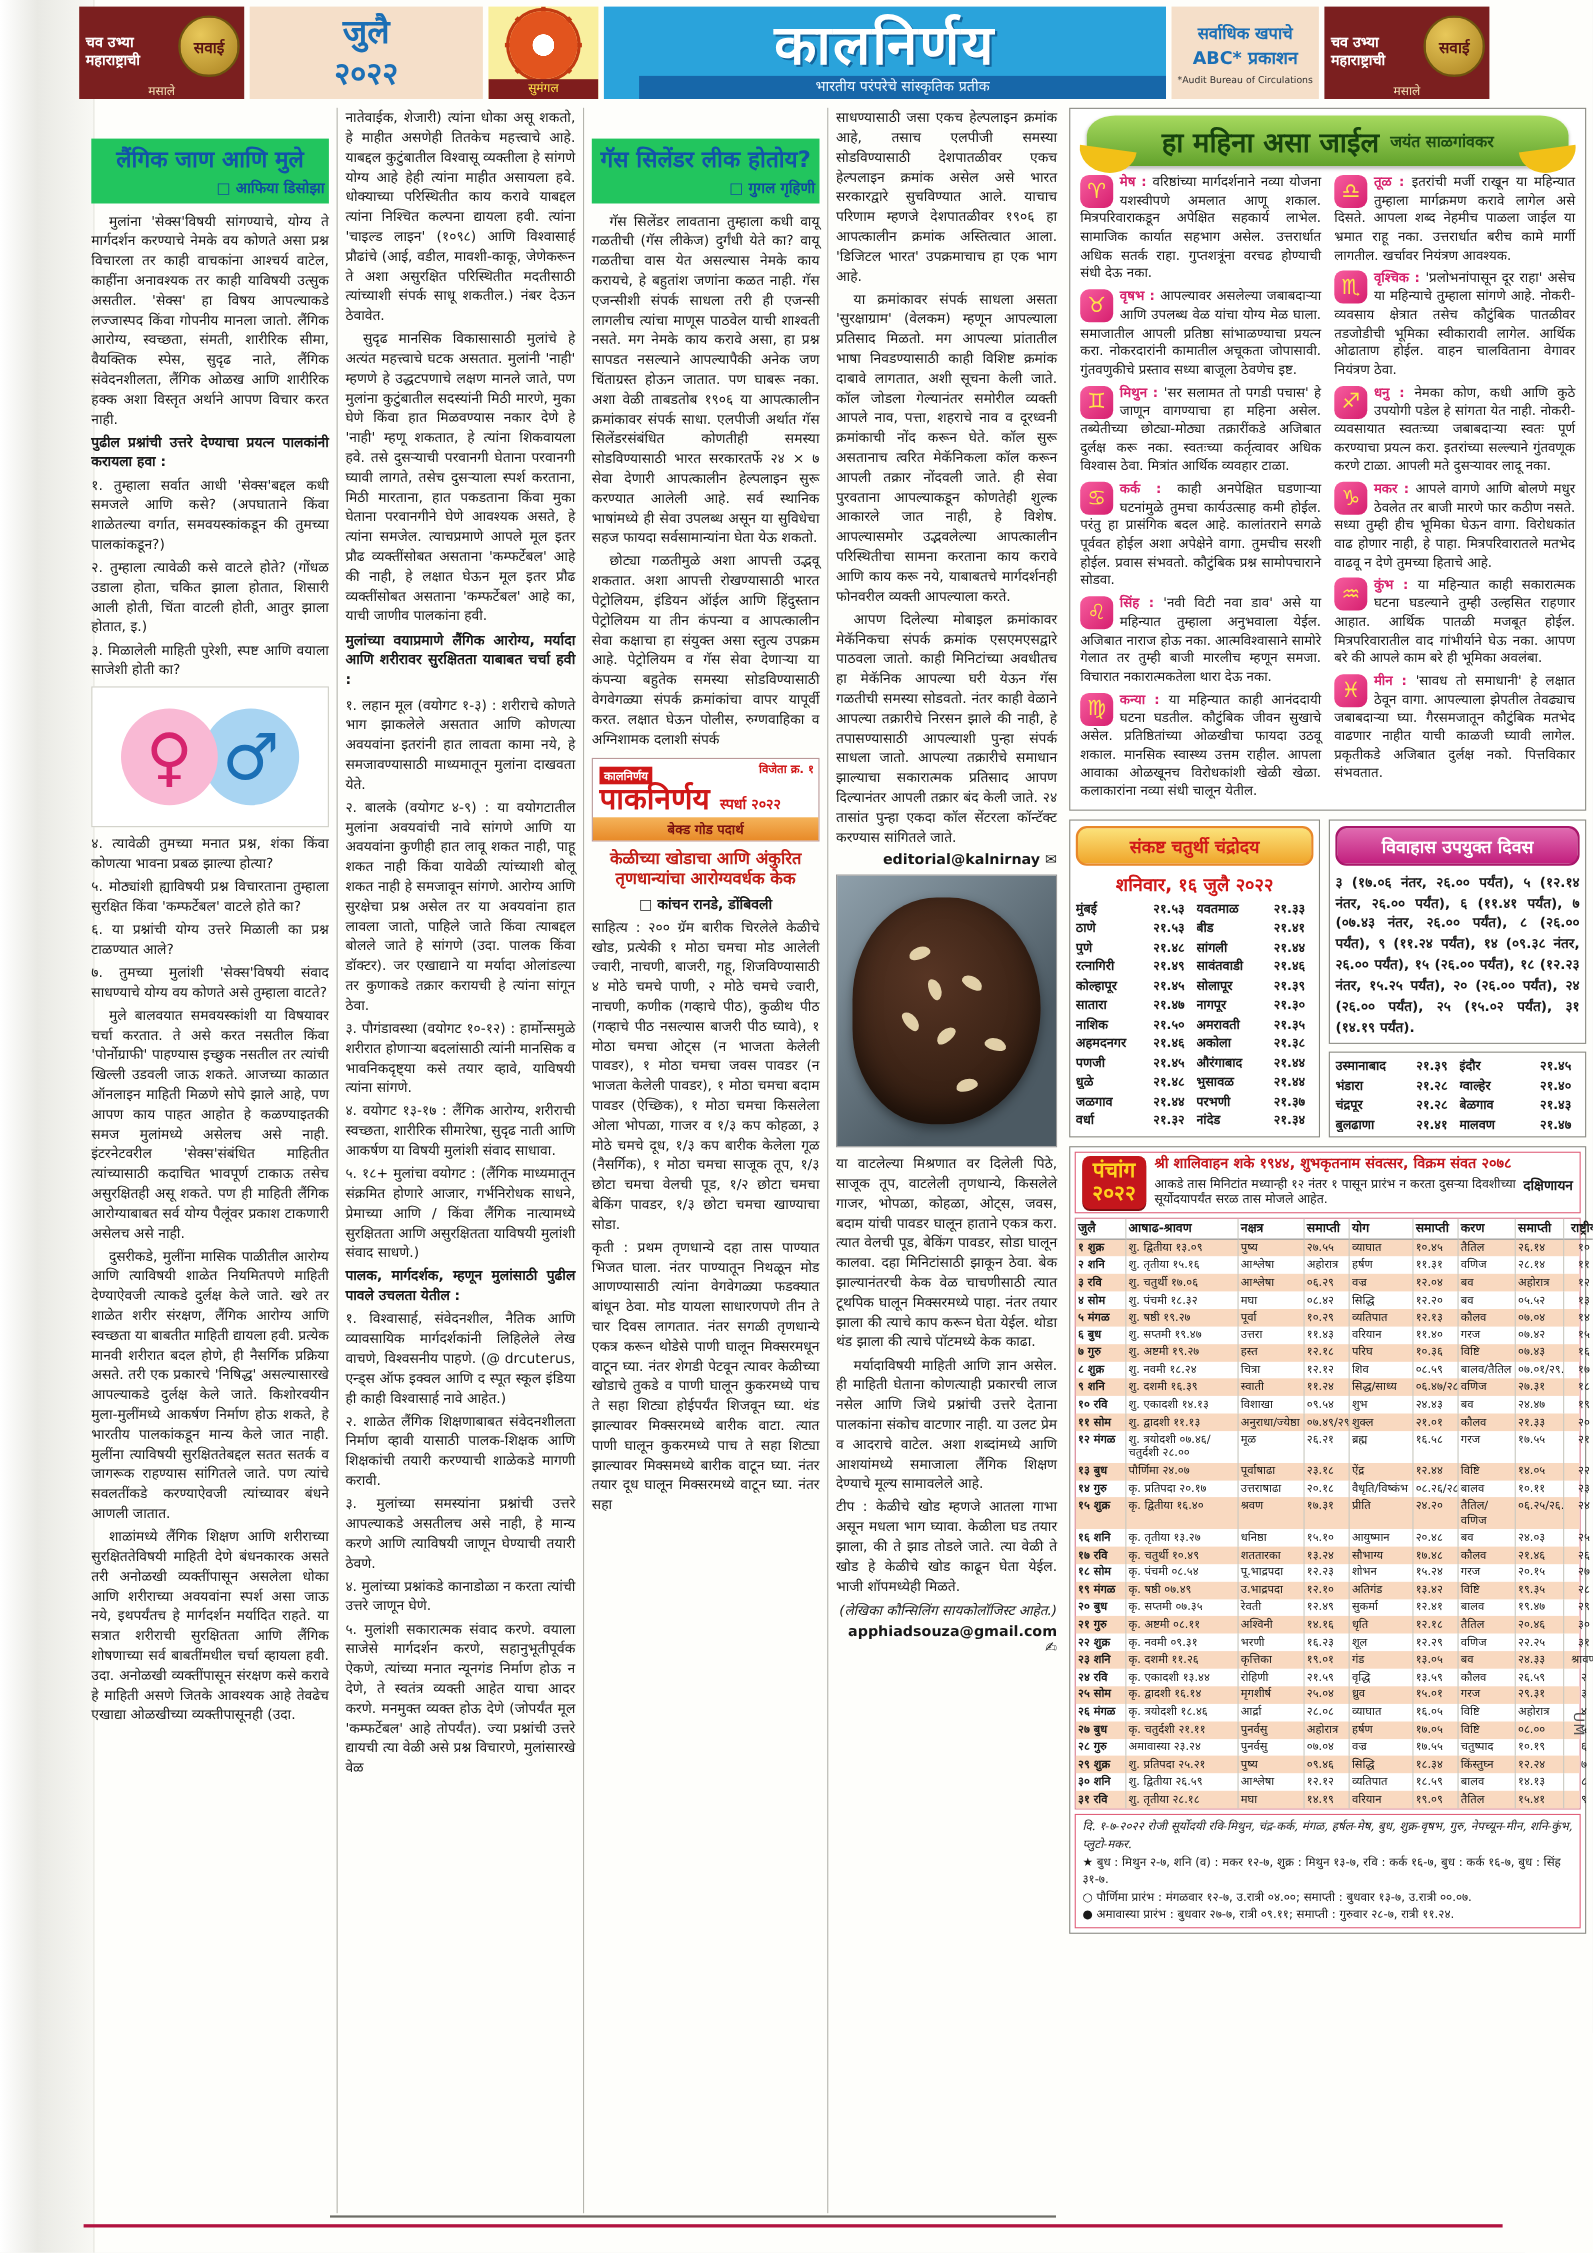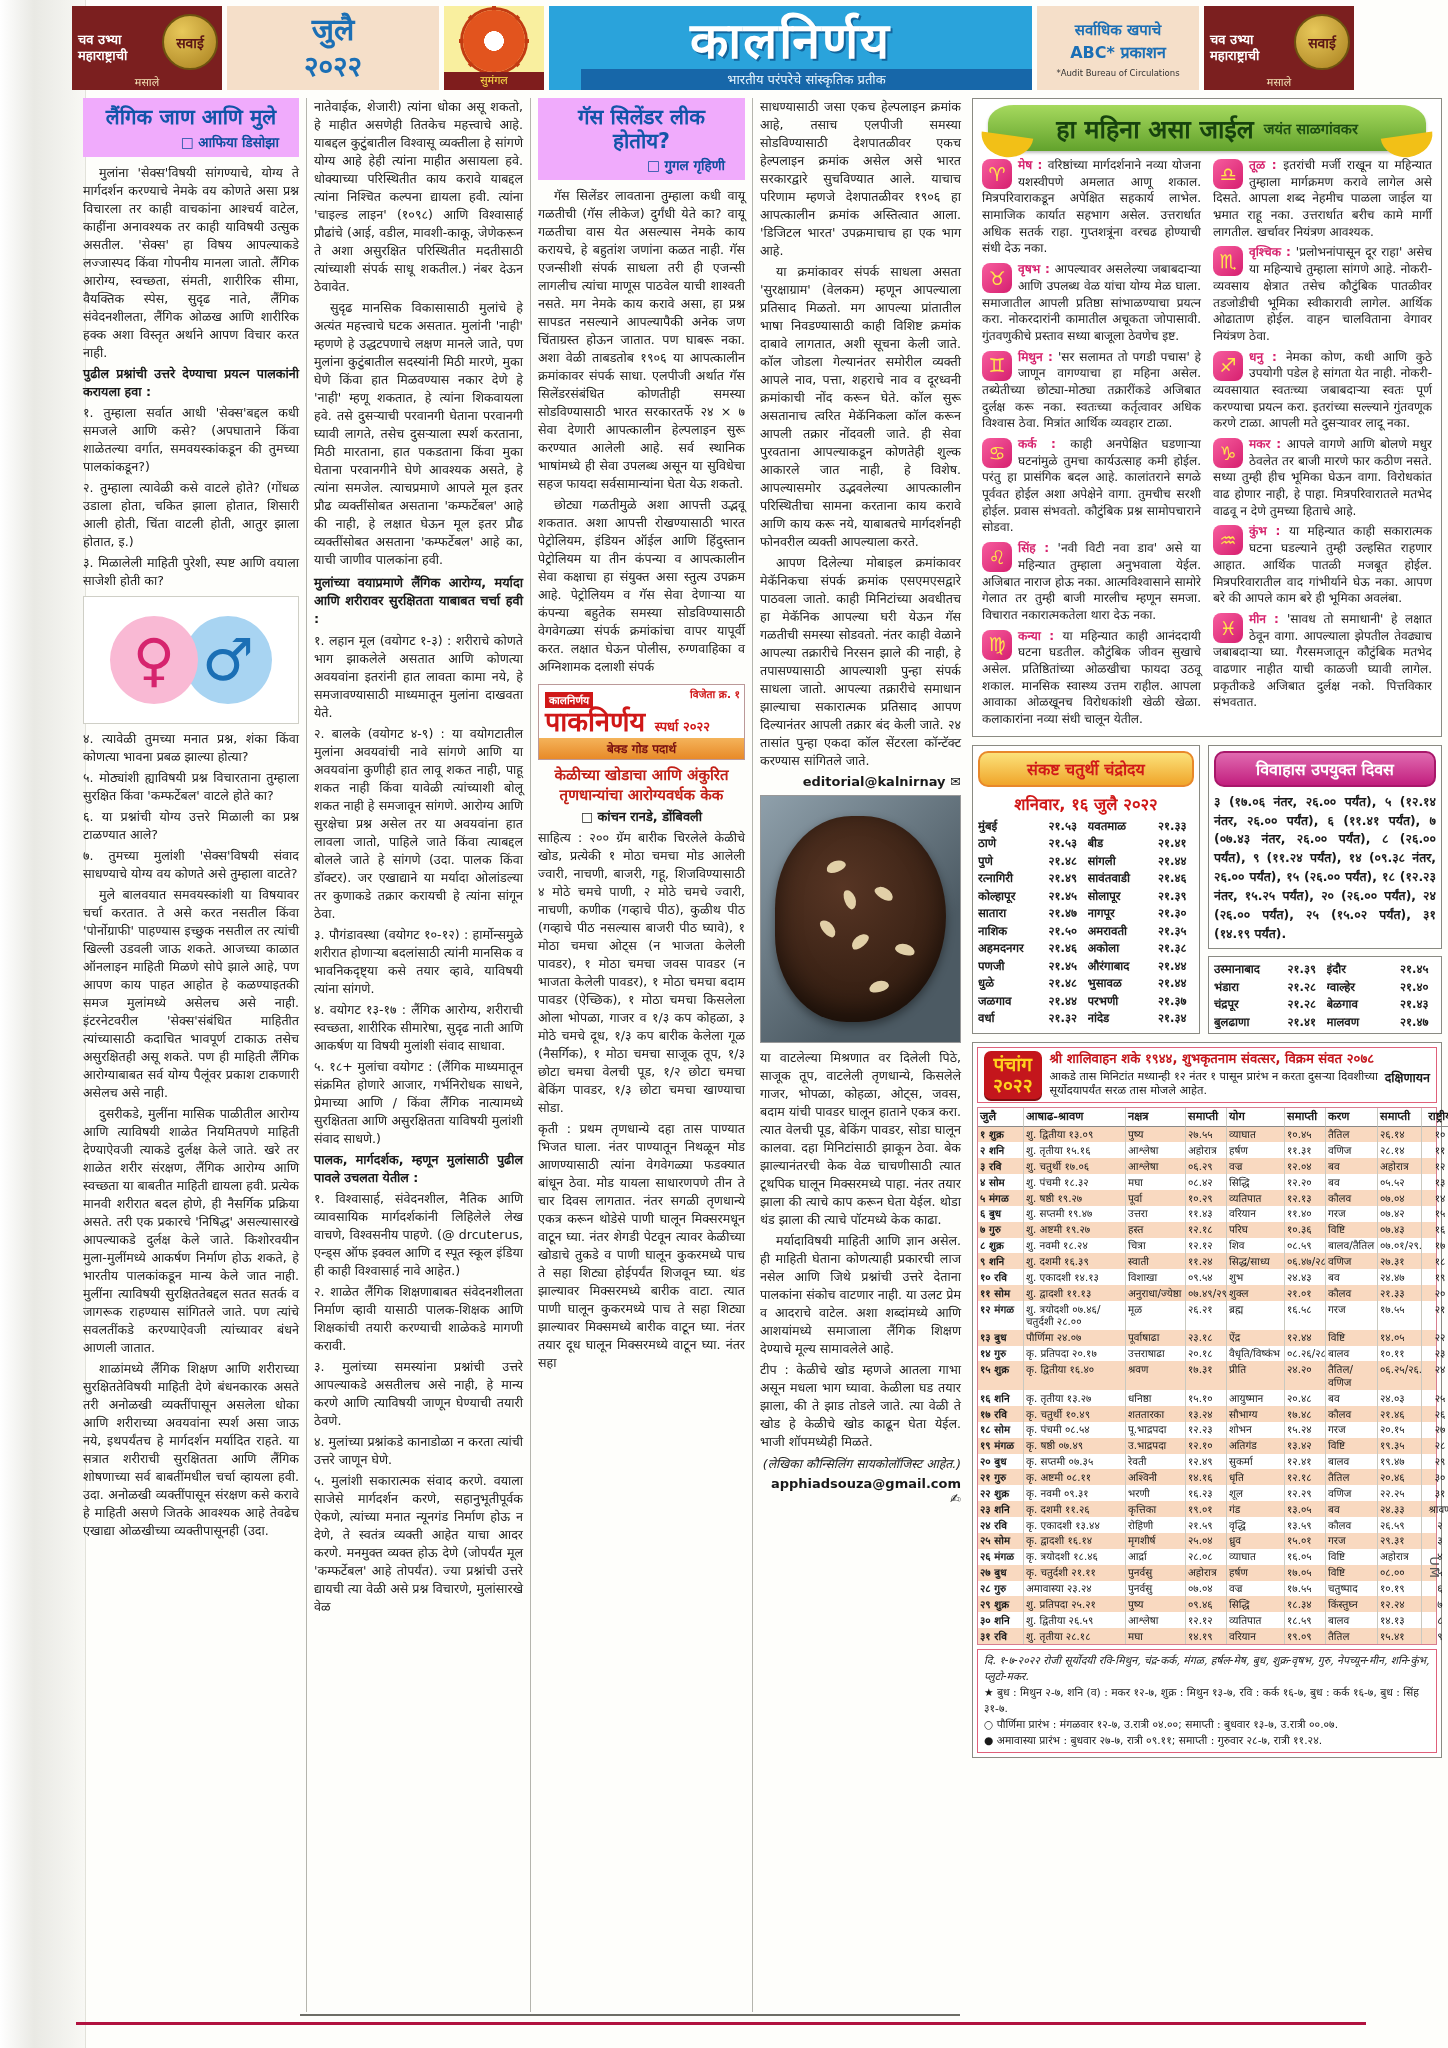--- a/index.html
+++ b/index.html
@@ -20,32 +20,32 @@
   .hdr-month .m1 { font-size:30px; line-height:1.1; }
   .hdr-month .m2 { font-size:28px; }
   .hdr-logo { width:100px; background:#f9ef9f; position:relative; overflow:hidden; }
   .hdr-logo .sun { position:absolute; left:50%; top:42%; transform:translate(-50%,-50%); width:62px; height:62px; border-radius:50%;
       background:radial-gradient(circle,#fff 0 22%, #e2541e 23% 100%); box-shadow:0 0 0 3px #c23b12; }
   .hdr-logo .ray { position:absolute; left:50%; top:42%; width:4px; height:70px; background:#c23b12; transform-origin:center; }
   .hdr-logo .band { position:absolute; left:0; right:0; bottom:0; height:18px; background:#7f1d1d; color:#ffe54a; font-size:11px; font-weight:normal; text-align:center; line-height:18px; }
   .masthead { flex:1; background:#2aa3db; position:relative; display:flex; align-items:center; justify-content:center; }
   .masthead .title { color:#fff; font-size:50px; font-weight:bold; letter-spacing:2px; text-shadow:2px 2px 0 #13659c; padding-bottom:18px; }
   .masthead .tag { position:absolute; left:0; right:0; bottom:0; height:21px; background:#1767a9; color:#eaf6ff; font-size:13px; text-align:center; line-height:21px;margin-left:32px; }
-  .hdr-abc { width:162px; background:#f5dfc9; display:flex; flex-direction:column; align-items:center; justify-content:center; gap:2px; }
+  .hdr-abc { width:134px; background:#f5dfc9; display:flex; flex-direction:column; align-items:center; justify-content:center; gap:2px; }
   .hdr-abc .a1 { color:#1b6fb5; font-weight:bold; font-size:15px; }
   .hdr-abc .a2 { color:#1b6fb5; font-weight:bold; font-size:16px; }
   .hdr-abc .a3 { color:#333; font-size:8.5px; margin-top:3px; }
 
   
   .main { position:absolute; left:76px; top:98px; width:892px; height:1914px; display:flex; }
   .acol { padding:0 7px; overflow:hidden; height:100%; }
   .acol + .acol { border-left:1px solid #b5b5ad; }
   #col1 { width:230px; } #col2 { width:224px; } #col3 { width:222px; } #col4 { width:216px; }
 
-  .hl-box { background:#f0abfc; padding:8px 20px 6px; margin-bottom:7px; }
+  .hl-box { background:#22c55e; padding:8px 4px 6px; margin-bottom:7px;margin-top:28px; }
   .hl-title { color:#1254a8; font-size:20.5px; font-weight:bold; text-align:center; line-height:1.15; }
   .hl-byline { color:#0f4d9e; font-size:13.5px; font-weight:bold; text-align:right; margin-top:3px; }
   .body-p { font-size:12.6px; line-height:1.43; text-align:justify; text-indent:16px; margin-bottom:3px; }
   .body-p.ni { text-indent:0; }
   .lead-p { font-size:12.6px; line-height:1.43; font-weight:bold; text-align:justify; margin:3px 0; }
   .q-p { font-size:12.6px; line-height:1.43; text-align:justify; margin-bottom:3px; }
   .sub-p { font-size:12.8px; line-height:1.4; font-weight:bold; text-align:justify; margin:5px 0 4px; }
   .email-line { font-size:13px; font-weight:bold; text-align:right; margin:4px 0 6px; }
   .credit-line { font-size:12.3px; font-style:italic; text-align:right; margin-top:4px; }
 

